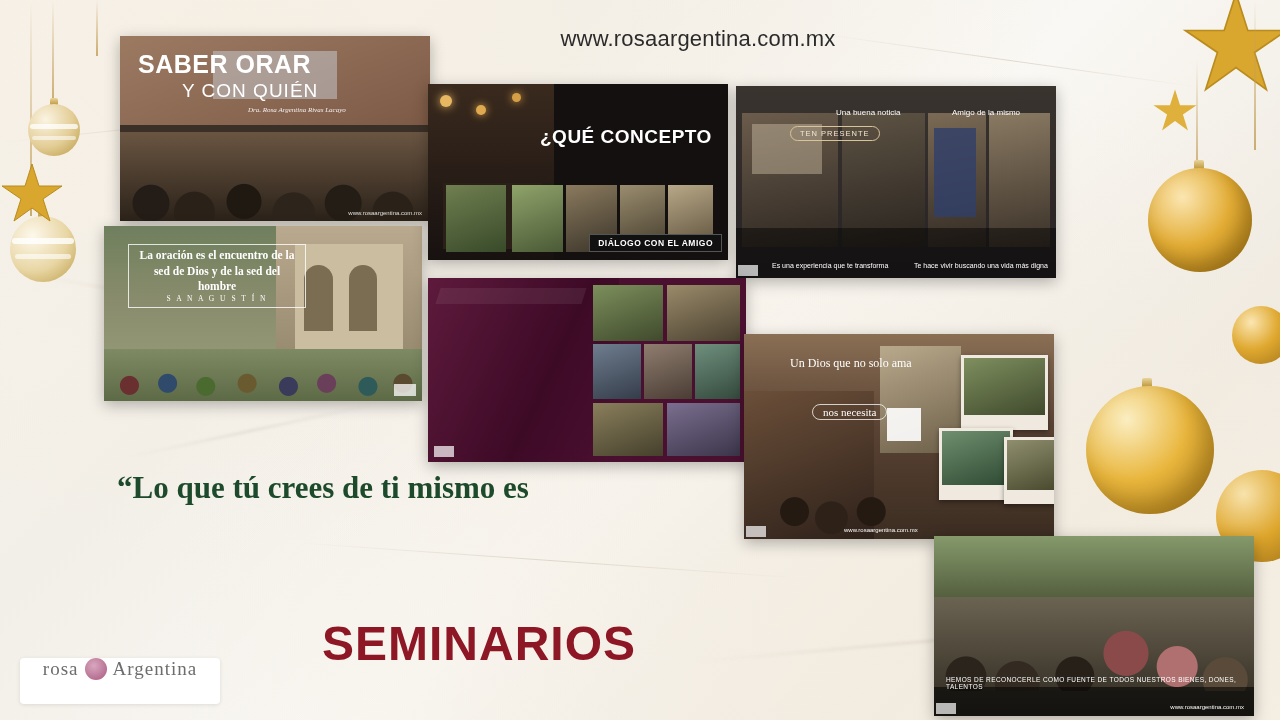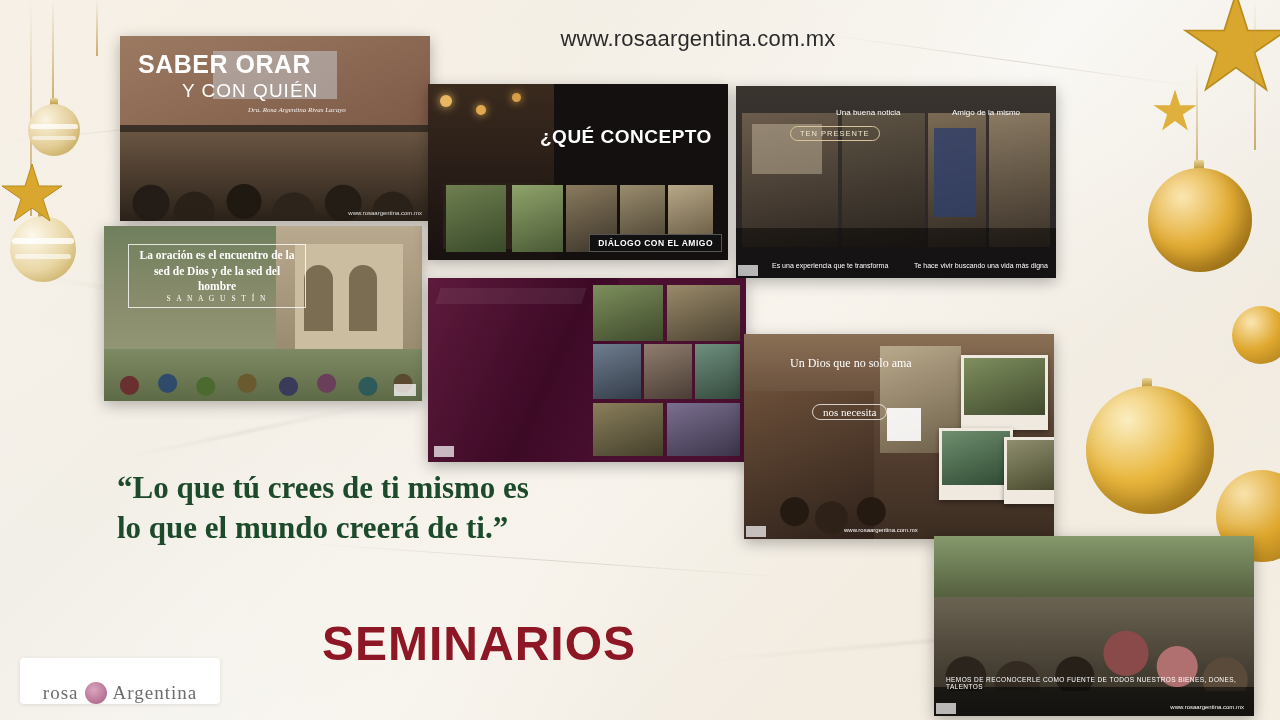--- a/index.html
+++ b/index.html
@@ -35,21 +35,21 @@
     position:absolute;left:88px;top:468px;width:620px;
     font-family:"Liberation Serif", serif;
     font-weight:bold;font-size:31px;line-height:1.28;color:#1d4a2b;margin-left:29px;
   }
   .seminarios{
     position:absolute;left:322px;top:616px;width:420px;
     font-weight:bold;font-size:48px;letter-spacing:1px;color:#8e1726;
     font-family:"Liberation Sans", sans-serif;
   }
   .logo{position:absolute;left:20px;top:658px;width:200px;height:46px;
-    background:#ffffff;border-radius:4px;display:flex;align-items:flex-end;justify-content:center;gap:6px;
+    background:#ffffff;border-radius:4px;display:flex;align-items:flex-start;justify-content:center;gap:6px;
     box-shadow:0 1px 4px rgba(0,0,0,.10);}
   .logo .lw{font-family:"Liberation Serif", serif;font-size:19px;color:#6d6d6d;letter-spacing:1px;}
   .logo .lmark{width:22px;height:22px;border-radius:50%;background:radial-gradient(circle at 40% 35%,#d9a7bf,#a8587f);}
 
   
   .ct{position:absolute;color:#fff;font-family:"Liberation Sans", sans-serif;}
   .serif{font-family:"Liberation Serif", serif;}
   .photo{position:absolute;background-size:cover;}
 
   
@@ -310,21 +310,20 @@
         linear-gradient(180deg,#6b6352,#3a342a);"></div>
     <div style="position:absolute;left:0;right:0;bottom:0;height:16%;background:rgba(0,0,0,.55);"></div>
     <div style="position:absolute;left:2px;bottom:2px;width:20px;height:11px;background:rgba(255,255,255,.7);"></div>
   </div>
   <div class="ct t2">HEMOS DE RECONOCERLE COMO FUENTE DE TODOS NUESTROS BIENES, DONES, TALENTOS</div>
   <div class="ct www">www.rosaargentina.com.mx</div>
 </div>
 
 <div class="quote">
   <div>“Lo que tú crees de ti mismo es</div>
-  <div>lo que el mundo creerá de ti.”</div>
 </div>
 
 <div class="seminarios">SEMINARIOS</div>
 
 <div class="logo">
   <span class="lw">rosa</span>
   <span class="lmark"></span>
   <span class="lw">Argentina</span>
 </div>
 

